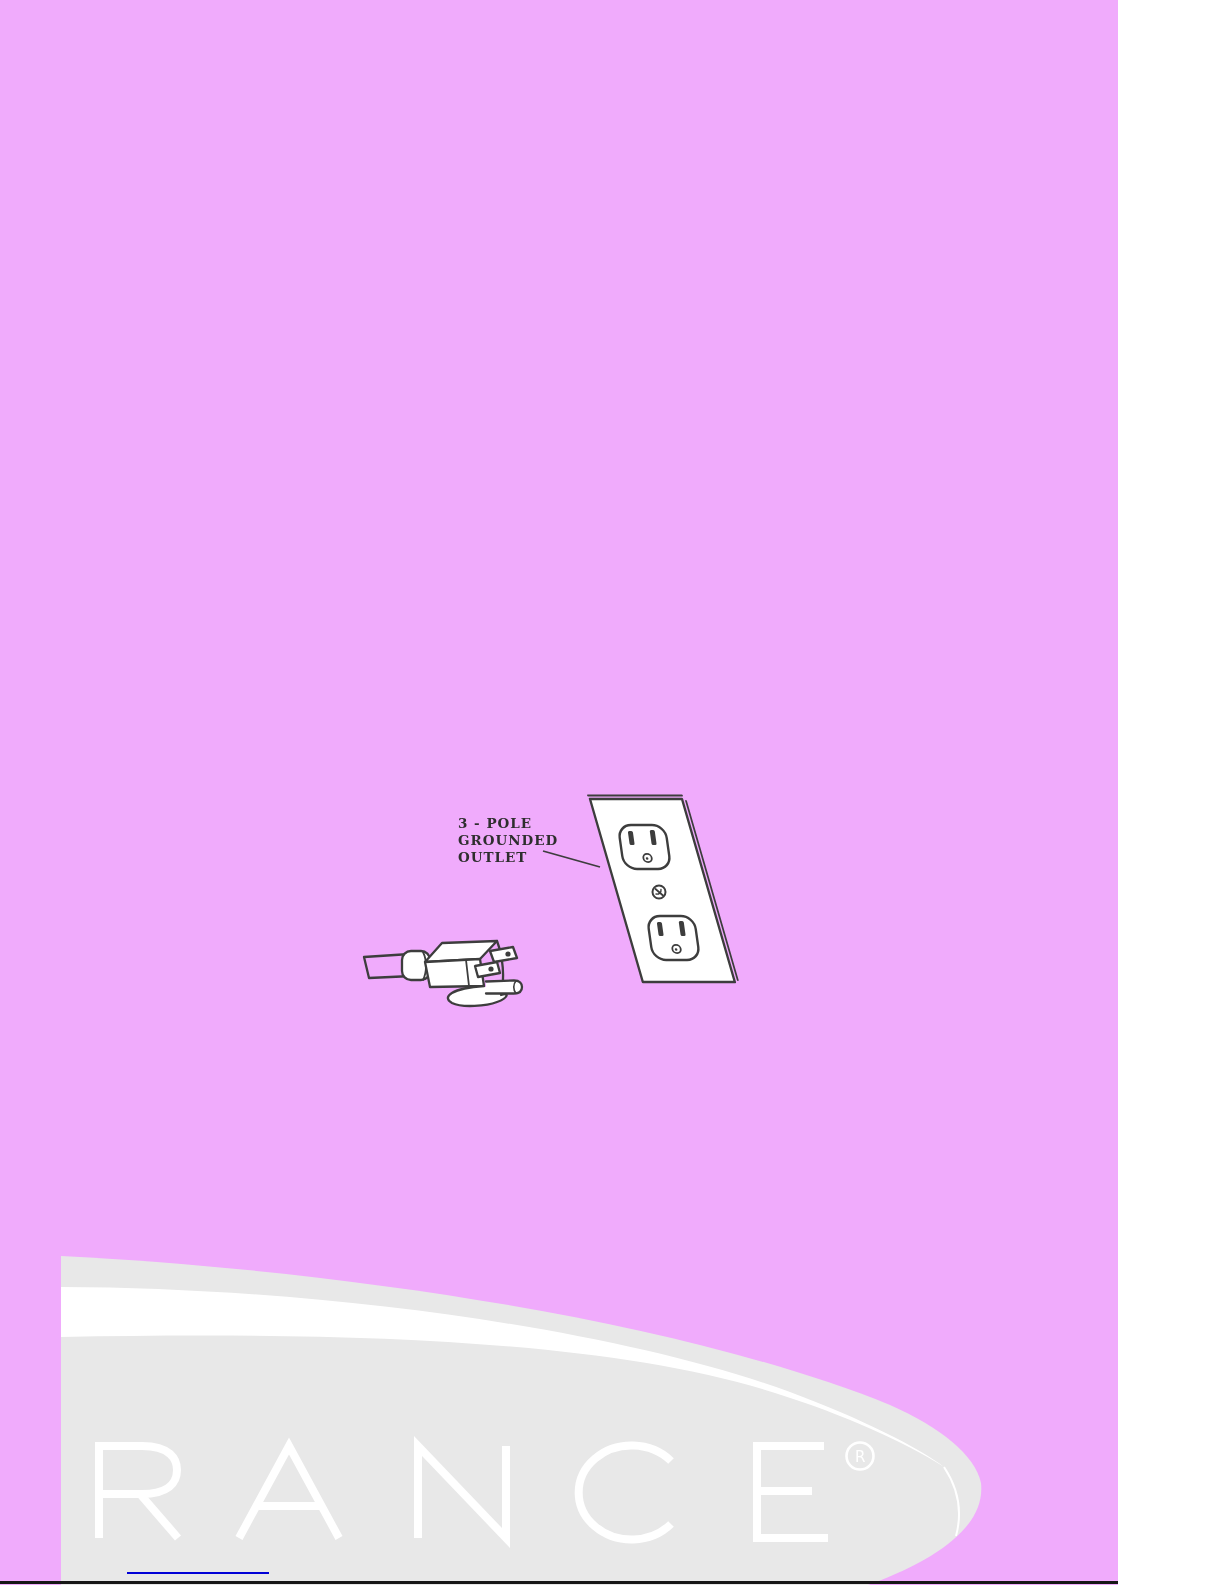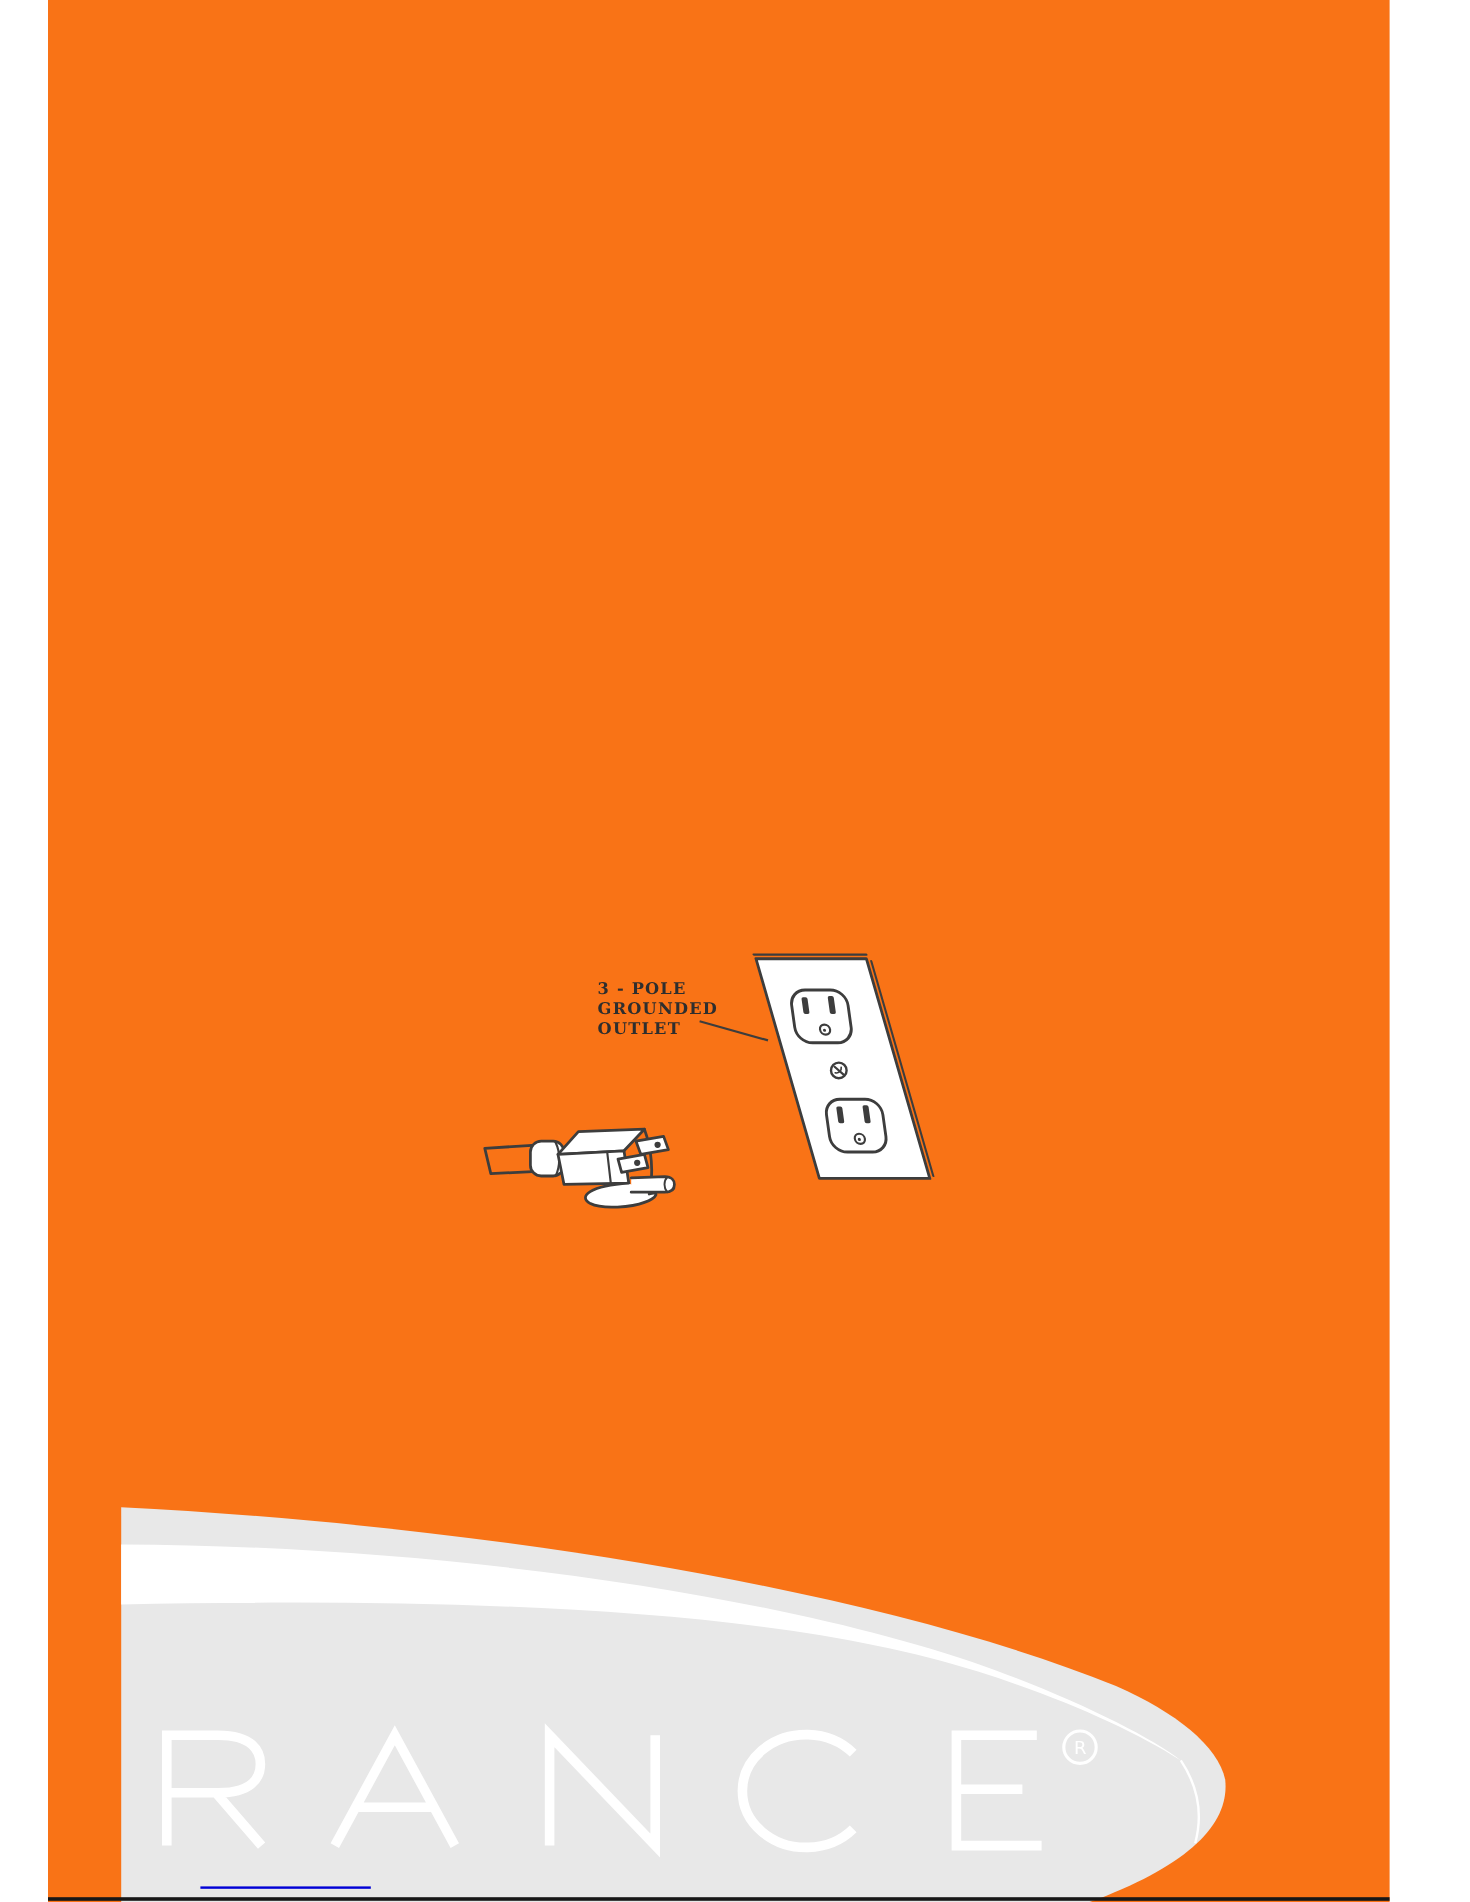--- a/index.html
+++ b/index.html
@@ -1,23 +1,22 @@
 <!DOCTYPE html>
 <html><head>
 <meta charset="utf-8">
 <style>
   html, body { margin: 0; padding: 0; background: #ffffff; }
   .page {
     position: relative;
     width: 1118px;
     height: 1585px;
-    background: #f97316;
+    background: #f0abfc;
     overflow: hidden;
     font-family: "Liberation Sans", sans-serif;
-    margin-left: 40px;
   }
   .page svg { position: absolute; left: 0; top: 0; }
   .figure-label-text {
     font-family: "DejaVu Serif", "Liberation Serif", serif;
     font-weight: bold;
     font-size: 13.5px;
     letter-spacing: 1px;
     fill: #2e2e2e;
   }
   .reg-letter {

